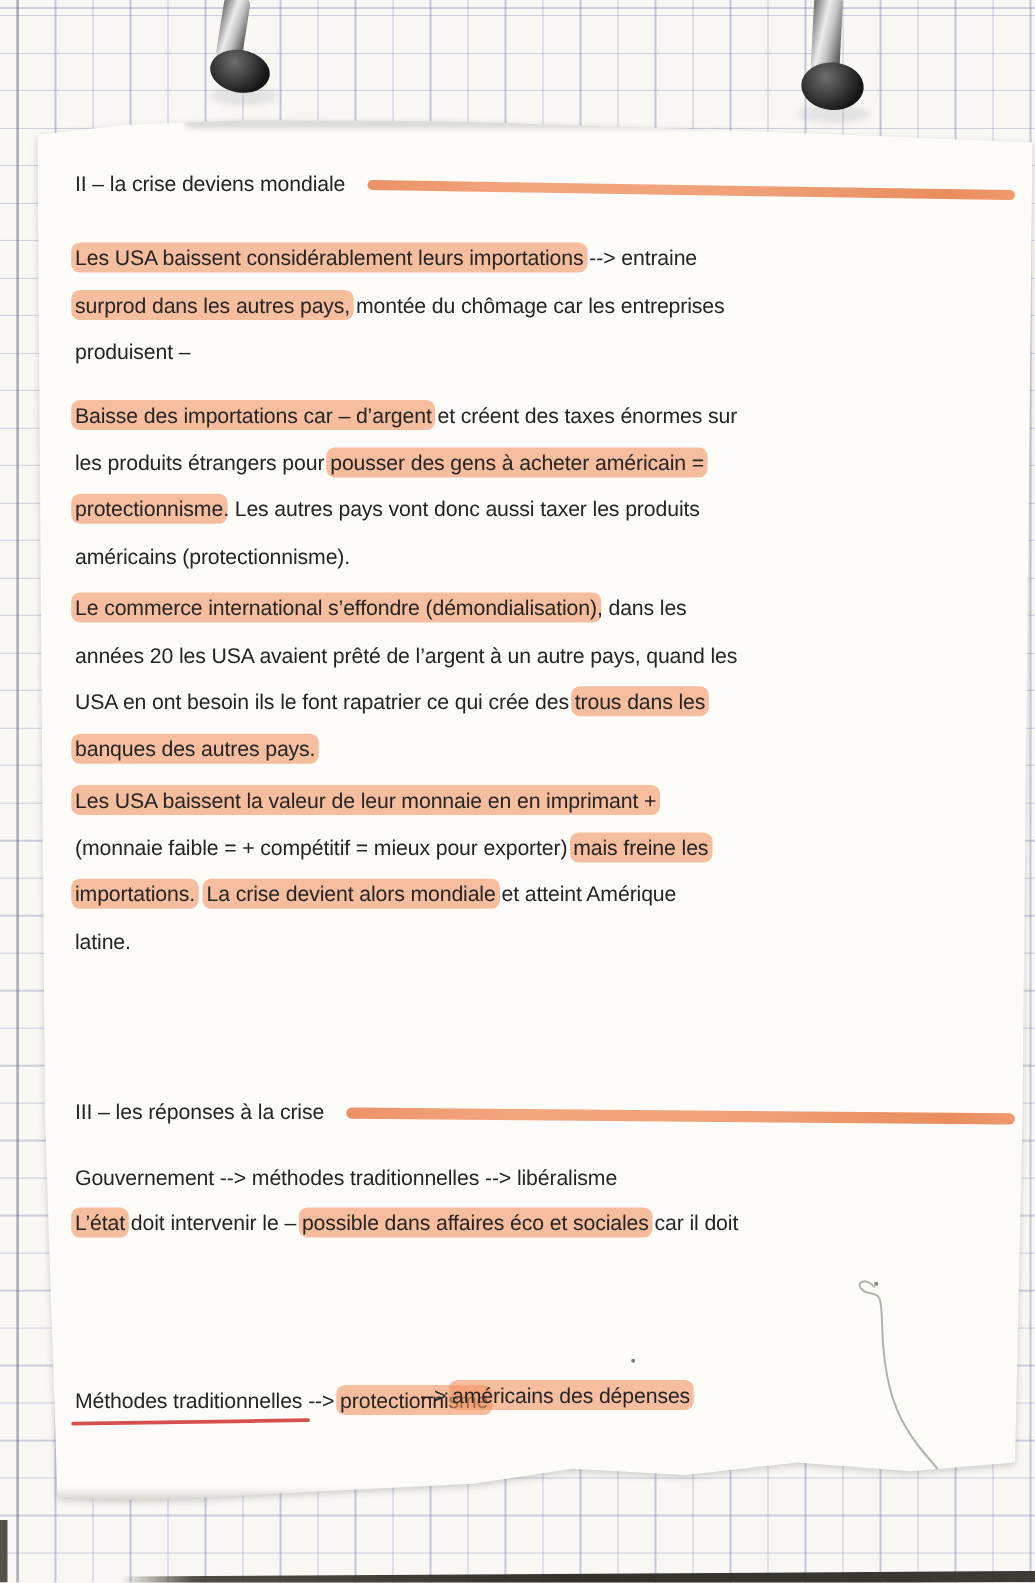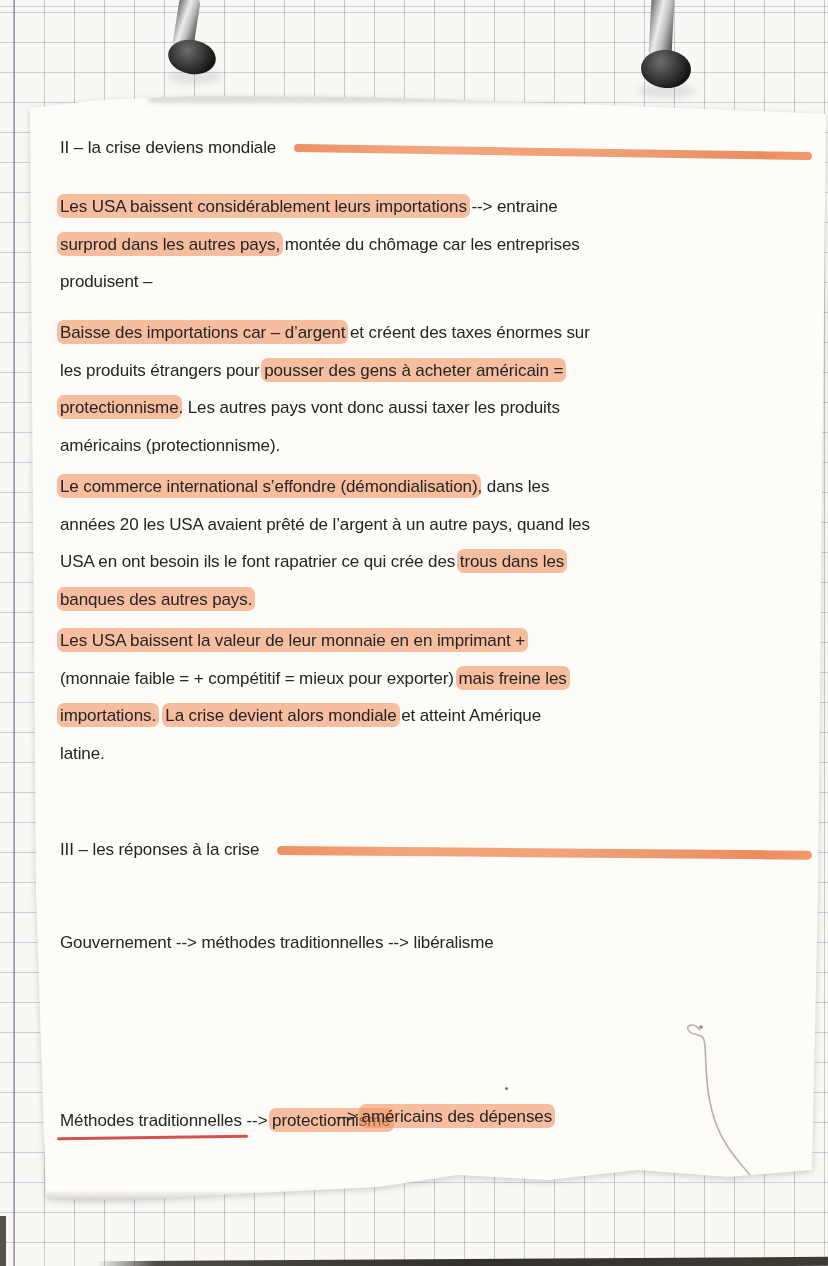--- a/index.html
+++ b/index.html
@@ -82,26 +82,26 @@
     <div class="top-tear"></div>
     <div class="note-text">
         <div class="heading-row h2" style="top: 38px;">
           <span class="heading-text">II – la crise deviens mondiale</span>
           <div class="marker-line"></div>
         </div>
         <div class="para" style="top: 96px;"><div class="line"><span class="seg hl">Les USA baissent considérablement leurs importations</span><span class="seg"> --&gt; entraine</span></div><div class="line"><span class="seg hl">surprod dans les autres pays,</span><span class="seg"> montée du chômage car les entreprises</span></div><div class="line"><span class="seg">produisent –</span></div></div>
         <div class="para" style="top: 222px;"><div class="line"><span class="seg hl">Baisse des importations car – d’argent</span><span class="seg"> et créent des taxes énormes sur</span></div><div class="line"><span class="seg">les produits étrangers pour </span><span class="seg hl">pousser des gens à acheter américain =</span></div><div class="line"><span class="seg hl">protectionnisme</span><span class="seg">. Les autres pays vont donc aussi taxer les produits</span></div><div class="line"><span class="seg">américains (protectionnisme).</span></div></div>
         <div class="para" style="top: 376px;"><div class="line"><span class="seg hl">Le commerce international s’effondre (démondialisation)</span><span class="seg">, dans les</span></div><div class="line"><span class="seg">années 20 les USA avaient prêté de l’argent à un autre pays, quand les</span></div><div class="line"><span class="seg">USA en ont besoin ils le font rapatrier ce qui crée des </span><span class="seg hl">trous dans les</span></div><div class="line"><span class="seg hl">banques des autres pays.</span></div></div>
         <div class="para" style="top: 530px;"><div class="line"><span class="seg hl">Les USA baissent la valeur de leur monnaie en en imprimant +</span></div><div class="line"><span class="seg">(monnaie faible = + compétitif = mieux pour exporter) </span><span class="seg hl">mais freine les</span></div><div class="line"><span class="seg hl">importations.</span><span class="seg">  </span><span class="seg hl">La crise devient alors mondiale</span><span class="seg"> et atteint Amérique</span></div><div class="line"><span class="seg">latine.</span></div></div>
-        <div class="heading-row h3" style="top: 740px;">
+        <div class="heading-row h3" style="top: 780px;">
           <span class="heading-text">III – les réponses à la crise</span>
           <div class="marker-line"></div>
         </div>
         <div class="para" style="top: 788px; margin-top: 44px;"><div class="line"><span class="seg">Gouvernement --&gt; méthodes traditionnelles --&gt; libéralisme</span></div></div>
-        <div class="para" style="top: 868px;"></div>
+        <div class="para" style="top: 868px;"><div class="line"><span class="seg hl">L’état</span><span class="seg"> doit intervenir le – </span><span class="seg hl">possible dans affaires éco et sociales</span><span class="seg"> car il doit</span></div></div>
         <div class="para" style="top: 1010px;"><div class="line"><span class="seg u">Méthodes traditionnelles</span><span class="seg"> --&gt; </span><span class="seg hl">protectionnisme</span></div></div>
         <div class="para" style="top: 1006px; padding-left: 276px;"><div class="line"><span class="seg">--&gt; </span><span class="seg hl">américains des dépenses</span></div></div>
       </div>
     <svg class="squiggle" width="96" height="180" viewBox="0 0 96 180">
       <path d="M20,18 c-7,-9 -17,-4 -10,2 c4,4 12,1 14,8 c3,12 0,34 6,62 c5,26 15,43 29,60 l11,13" fill="none" stroke="#a9a49c" stroke-width="1.6" opacity="0.85"></path>
       <circle cx="21" cy="15" r="1.7" fill="#8d8983"></circle>
     </svg>
     <div class="pencil-dot"></div>
     <div class="bottom-tear"></div>
   </div>

